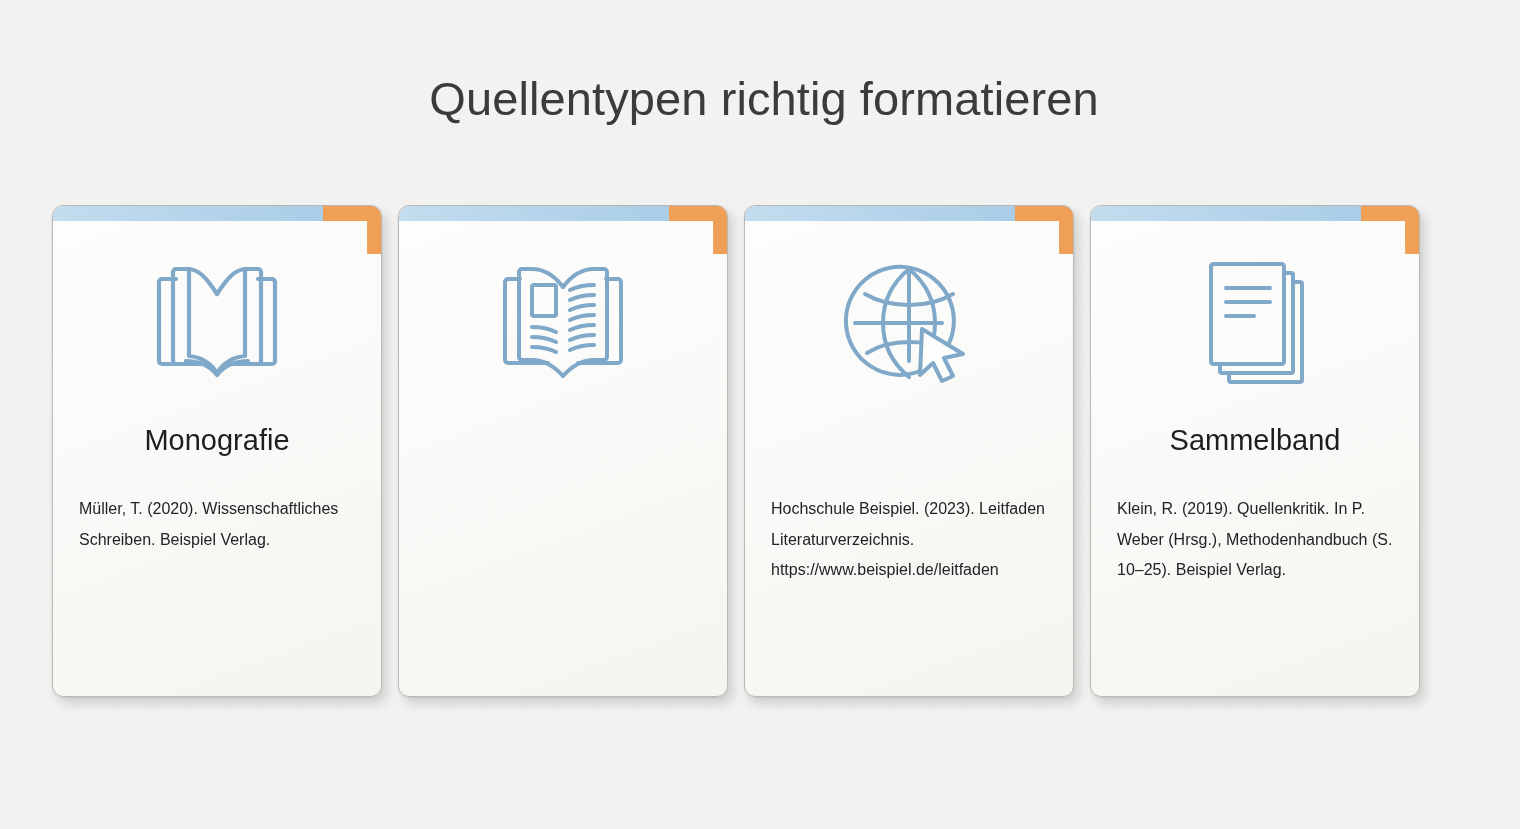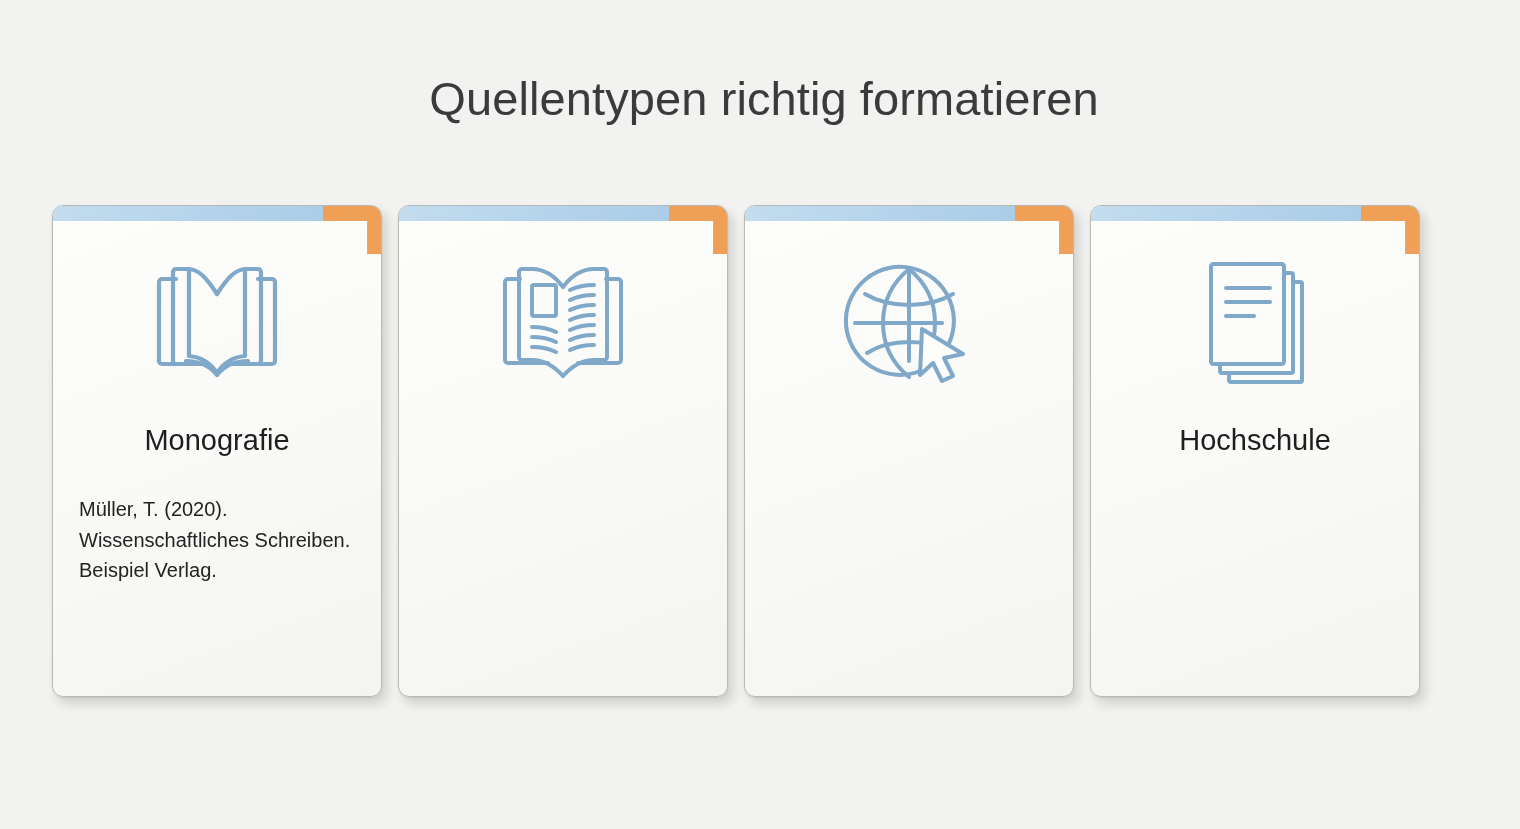--- a/index.html
+++ b/index.html
@@ -105,21 +105,21 @@
     font-weight: 400;
     color: #1e1e1e;
     white-space: nowrap;
   }
 
   .card-citation {
     position: absolute;
     left: 26px;
     right: 18px;
     top: 288px;
-    font-size: 20px;
+    font-size: 16px;
     line-height: 30.5px;
     color: #232323;
     text-align: left;
     word-break: break-word;
     overflow-wrap: break-word;
   }
 </style>
 </head>
 <body>
 
@@ -179,31 +179,33 @@
         <path d="M112 92 A54 54 0 1 0 86 114"></path>
         <path d="M21 66 H108"></path>
         <path d="M31 37 c12 7 27 11 44 11 s32-4 44-11"></path>
         <path d="M33 96 c11-7 26-11 42-11 c6 0 12 .5 18 1.5"></path>
         <path d="M75 12 V104"></path>
         <path d="M75 12 c-17 14-26 33-26 54 s9 40 26 54"></path>
         <path d="M75 12 c17 14 26 33 26 54 c0 9-1.6 18-5 26"></path>
         <path d="M88 72 L129 97 L110 101 L119 119 L108 124 L99 106 L86 118 Z" fill="#fdfdfc" stroke-linejoin="round"></path>
       </svg>
     </div>
+    <div class="card-citation">Hochschule Beispiel. (2023). Leitfaden Literaturverzeichnis. https://www.beispiel.de/leitfaden</div>
   </div>
 
   <div class="card">
     <div class="card-topbar"></div>
     <div class="corner-ribbon"></div>
     <div class="icon-wrap">
       <svg width="150" height="132" viewBox="0 0 150 132" fill="none" stroke="#7fa8c9" stroke-width="4" stroke-linejoin="round" stroke-linecap="round">
         <path d="M112 25 h8 a2 2 0 0 1 2 2 v96 a2 2 0 0 1-2 2 H51 a2 2 0 0 1-2-2 v-8" fill="#fbfbf9"></path>
         <path d="M103 16 h8 a2 2 0 0 1 2 2 v96 a2 2 0 0 1-2 2 H42 a2 2 0 0 1-2-2 v-8" fill="#fbfbf9"></path>
         <rect x="31" y="7" width="73" height="100" rx="2.5" fill="#fbfbf9"></rect>
         <path d="M46 31 H90"></path>
         <path d="M46 45 H90"></path>
         <path d="M46 59 H74"></path>
       </svg>
     </div>
-    <div class="card-title">Hochschule</div>
+    <div class="card-title">Sammelband</div>
+    <div class="card-citation">Klein, R. (2019). Quellenkritik. In P. Weber (Hrsg.), Methodenhandbuch (S. 10–25). Beispiel Verlag.</div>
   </div>
 
 </div>
 
 </body></html>

